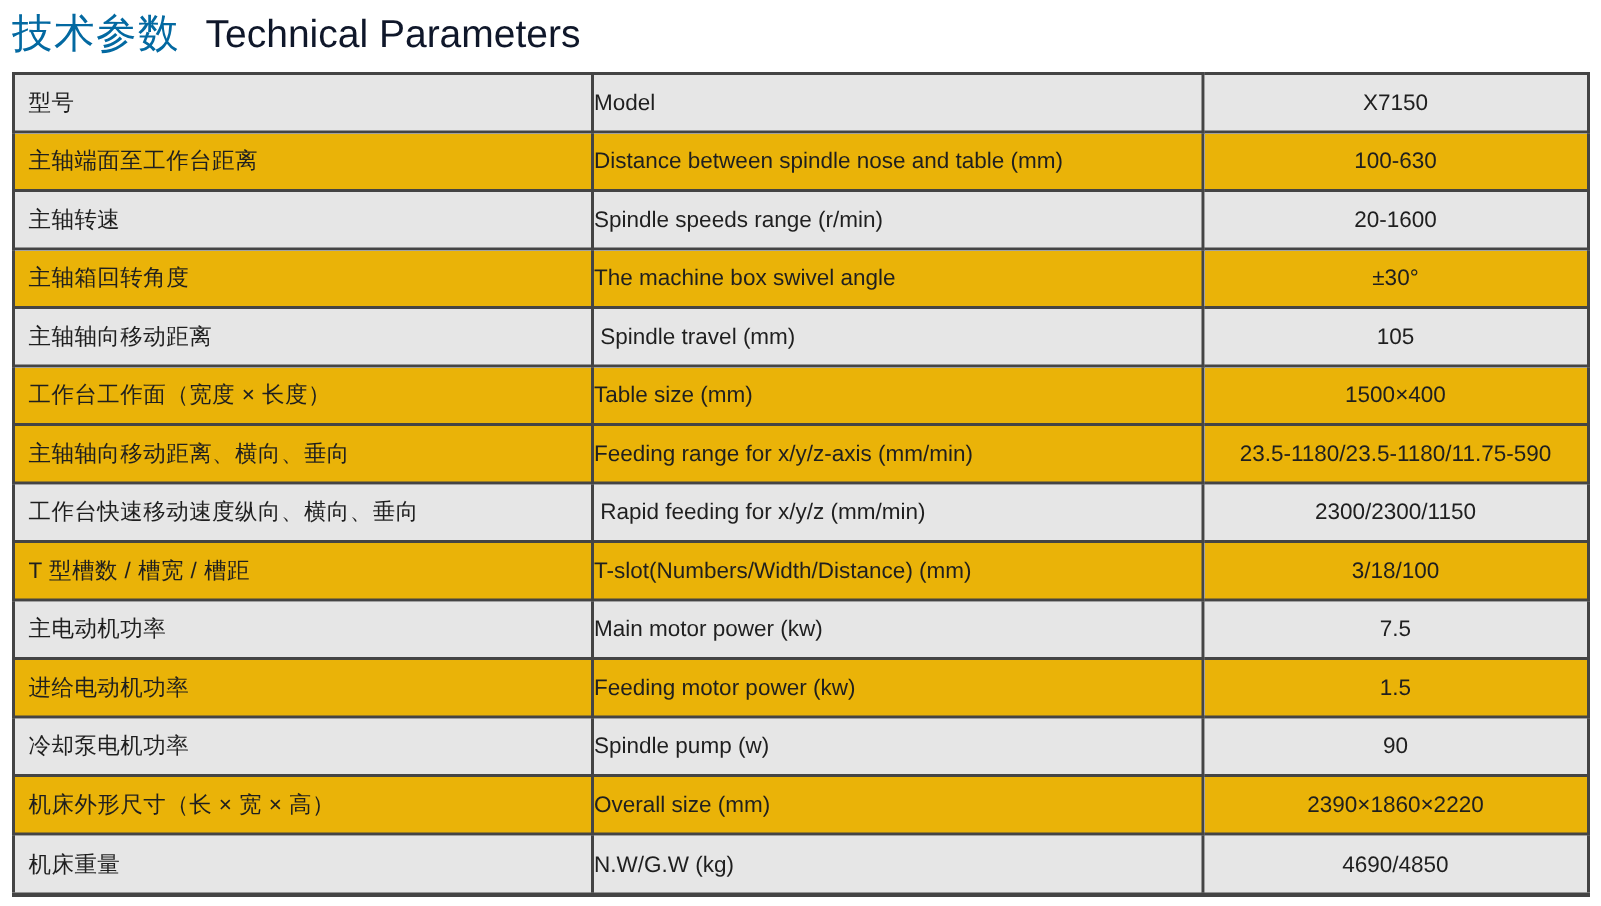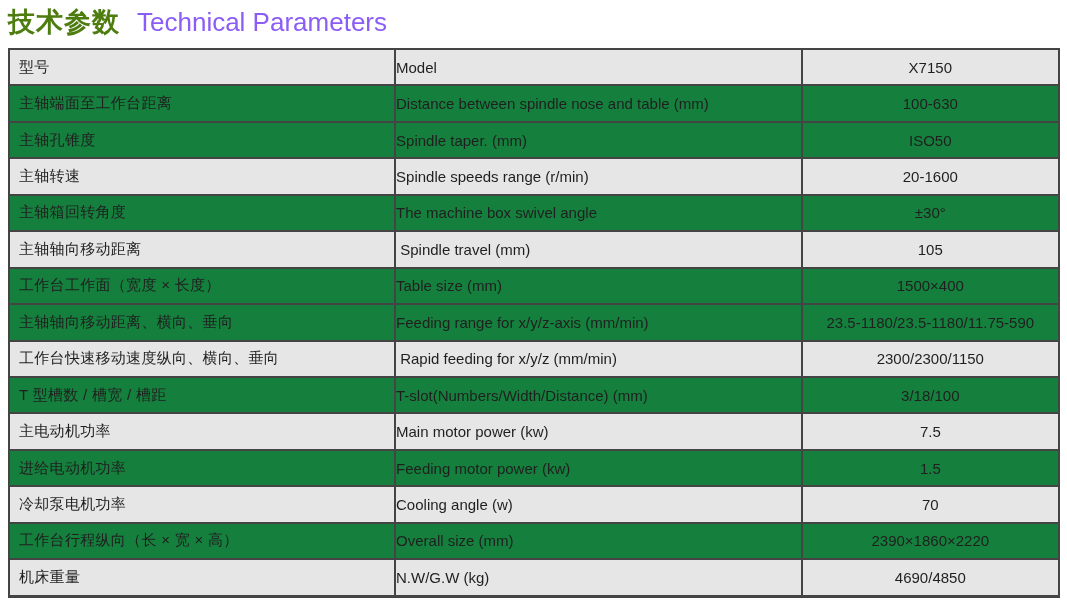--- a/index.html
+++ b/index.html
@@ -19,28 +19,28 @@
     position: absolute;
     top: 4px;
     left: 8px;
     display: flex;
     align-items: baseline;
     gap: 17px;
     white-space: nowrap;
   }
   .title-cn {
     font-size: 27px;
-    font-weight: 700;
-    color: #4d7c0f;
+    font-weight: 400;
+    color: #0369a1;
     letter-spacing: 1px;
   }
   .title-en {
     font-size: 26px;
     font-weight: 400;
-    color: #8b5cf6;
+    color: #0f172a;
   }
   table.params {
     position: absolute;
     top: 48px;
     left: 8px;
     width: 1052px;
     height: 550px;
     border-collapse: collapse;
     table-layout: fixed;
   }
@@ -66,21 +66,21 @@
     border-left: none;
     border-right: none;
     white-space: pre;
   }
   td.val {
     width: 238px;
     text-align: center;
     border-left: 2px solid #444444;
   }
   tr.shaded td { background: #e6e6e6; }
-  tr.plain td  { background: #15803d; }
+  tr.plain td  { background: #eab308; }
 </style>
 </head>
 <body>
 
 <div class="page">
 
   <div class="title-bar">
     <span class="title-cn">技术参数</span>
     <span class="title-en">Technical Parameters</span>
   </div>
@@ -89,25 +89,20 @@
     <tbody>
       <tr class="shaded">
         <td class="cn">型号</td>
         <td class="en">Model</td>
         <td class="val">X7150</td>
       </tr>
       <tr class="plain">
         <td class="cn">主轴端面至工作台距离</td>
         <td class="en">Distance between spindle nose and table (mm)</td>
         <td class="val">100-630</td>
-      </tr>
-      <tr class="plain">
-        <td class="cn">主轴孔锥度</td>
-        <td class="en">Spindle taper. (mm)</td>
-        <td class="val">ISO50</td>
       </tr>
       <tr class="shaded">
         <td class="cn">主轴转速</td>
         <td class="en">Spindle speeds range (r/min)</td>
         <td class="val">20-1600</td>
       </tr>
       <tr class="plain">
         <td class="cn">主轴箱回转角度</td>
         <td class="en">The machine box swivel angle</td>
         <td class="val">±30°</td>
@@ -142,25 +137,25 @@
         <td class="en">Main motor power (kw)</td>
         <td class="val">7.5</td>
       </tr>
       <tr class="plain">
         <td class="cn">进给电动机功率</td>
         <td class="en">Feeding motor power (kw)</td>
         <td class="val">1.5</td>
       </tr>
       <tr class="shaded">
         <td class="cn">冷却泵电机功率</td>
-        <td class="en">Cooling angle (w)</td>
-        <td class="val">70</td>
+        <td class="en">Spindle pump (w)</td>
+        <td class="val">90</td>
       </tr>
       <tr class="plain">
-        <td class="cn">工作台行程纵向（长 × 宽 × 高）</td>
+        <td class="cn">机床外形尺寸（长 × 宽 × 高）</td>
         <td class="en">Overall size (mm)</td>
         <td class="val">2390×1860×2220</td>
       </tr>
       <tr class="shaded">
         <td class="cn">机床重量</td>
         <td class="en">N.W/G.W (kg)</td>
         <td class="val">4690/4850</td>
       </tr>
     </tbody>
   </table>

